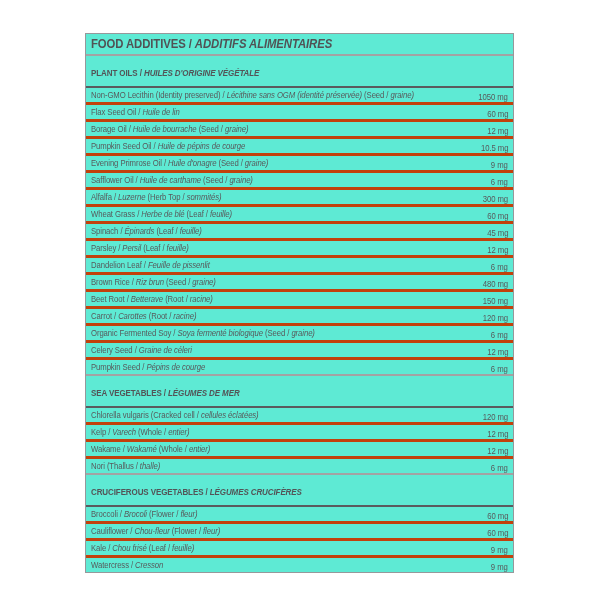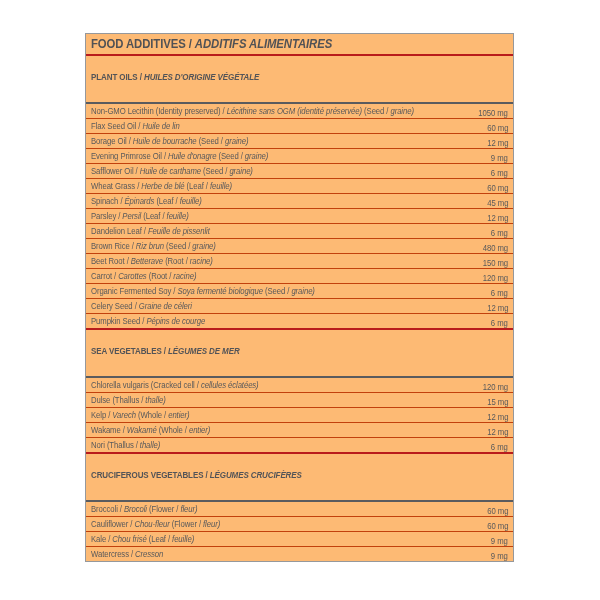--- a/index.html
+++ b/index.html
@@ -4,41 +4,41 @@
 <style>
   html,body{margin:0;padding:0;}
   body{
     width:600px;height:600px;background:#ffffff;
     font-family:"Liberation Sans", sans-serif;
     -webkit-font-smoothing:antialiased;
   }
   .canvas{position:relative;width:600px;height:600px;background:#ffffff;overflow:hidden;}
   .fa-table{
     position:absolute;left:85px;top:33px;width:429px;
-    border:1px solid #96989b;background:#fdba74;color:#58595b;
+    border:1px solid #96989b;background:#5eead4;color:#58595b;
     box-sizing:border-box;
   }
   .title-row{
     height:20px;display:flex;align-items:center;padding:0 5px;overflow:hidden;
   }
   .title-row .condense{
     font-size:12.6px;font-weight:700;letter-spacing:-0.1px;color:#515255;
   }
   .section-header{
-    height:14px;display:flex;align-items:flex-start;padding:16px 5px;
-    border-top:2px solid #b91c1c;border-bottom:2px solid #5a5b5e;
+    height:14px;display:flex;align-items:flex-end;padding:8px 5px;
+    border-top:2px solid #a3a3a3;border-bottom:2px solid #5a5b5e;
     overflow:hidden;
   }
   .section-header .condense{
     font-size:8.9px;font-weight:700;letter-spacing:-0.1px;color:#535457;
   }
   .data-row{
     height:14px;display:flex;align-items:flex-end;padding:0 5px;
   }
-  .data-row + .data-row{border-top:1px solid #c2410c;}
+  .data-row + .data-row{border-top:3px solid #c2410c;}
   .row-label{flex:1 1 auto;min-width:0;overflow:visible;}
   .condense{
     display:inline-block;transform:scaleX(0.9);transform-origin:left center;
     white-space:nowrap;font-size:8.6px;letter-spacing:-0.1px;
   }
   .amount{
     flex:0 0 auto;margin-left:4px;white-space:nowrap;
     display:inline-block;transform:scaleX(0.9);transform-origin:right center;
     font-size:8.6px;letter-spacing:-0.1px;color:#58595b;
   }
@@ -65,26 +65,34 @@
         </div>
         <div class="data-row">
           <span class="row-label"><span class="condense"><span class="f-r">Flax Seed Oil / </span><span class="f-i">Huile de lin</span></span></span>
           <span class="amount">60 mg</span>
         </div>
         <div class="data-row">
           <span class="row-label"><span class="condense"><span class="f-r">Borage Oil / </span><span class="f-i">Huile de bourrache</span><span class="f-r"> (Seed / </span><span class="f-i">graine)</span></span></span>
           <span class="amount">12 mg</span>
         </div>
         <div class="data-row">
+          <span class="row-label"><span class="condense"><span class="f-r">Pumpkin Seed Oil / </span><span class="f-i">Huile de pépins de courge</span></span></span>
+          <span class="amount">10.5 mg</span>
+        </div>
+        <div class="data-row">
           <span class="row-label"><span class="condense"><span class="f-r">Evening Primrose Oil / </span><span class="f-i">Huile d'onagre</span><span class="f-r"> (Seed / </span><span class="f-i">graine)</span></span></span>
           <span class="amount">9 mg</span>
         </div>
         <div class="data-row">
           <span class="row-label"><span class="condense"><span class="f-r">Safflower Oil / </span><span class="f-i">Huile de carthame</span><span class="f-r"> (Seed / </span><span class="f-i">graine)</span></span></span>
           <span class="amount">6 mg</span>
+        </div>
+        <div class="data-row">
+          <span class="row-label"><span class="condense"><span class="f-r">Alfalfa / </span><span class="f-i">Luzerne</span><span class="f-r"> (Herb Top / </span><span class="f-i">sommités)</span></span></span>
+          <span class="amount">300 mg</span>
         </div>
         <div class="data-row">
           <span class="row-label"><span class="condense"><span class="f-r">Wheat Grass / </span><span class="f-i">Herbe de blé</span><span class="f-r"> (Leaf / </span><span class="f-i">feuille)</span></span></span>
           <span class="amount">60 mg</span>
         </div>
         <div class="data-row">
           <span class="row-label"><span class="condense"><span class="f-r">Spinach / </span><span class="f-i">Épinards</span><span class="f-r"> (Leaf / </span><span class="f-i">feuille)</span></span></span>
           <span class="amount">45 mg</span>
         </div>
         <div class="data-row">
@@ -120,24 +128,20 @@
           <span class="amount">6 mg</span>
         </div>
         <div class="section-header">
           <span class="condense"><span class="f-b">SEA VEGETABLES / </span><span class="f-bi">LÉGUMES DE MER</span></span>
         </div>
         <div class="data-row">
           <span class="row-label"><span class="condense"><span class="f-r">Chlorella vulgaris (Cracked cell / </span><span class="f-i">cellules éclatées)</span></span></span>
           <span class="amount">120 mg</span>
         </div>
         <div class="data-row">
-          <span class="row-label"><span class="condense"><span class="f-r">Dulse (Thallus / </span><span class="f-i">thalle)</span></span></span>
-          <span class="amount">15 mg</span>
-        </div>
-        <div class="data-row">
           <span class="row-label"><span class="condense"><span class="f-r">Kelp / </span><span class="f-i">Varech</span><span class="f-r"> (Whole / </span><span class="f-i">entier)</span></span></span>
           <span class="amount">12 mg</span>
         </div>
         <div class="data-row">
           <span class="row-label"><span class="condense"><span class="f-r">Wakame / </span><span class="f-i">Wakamé</span><span class="f-r"> (Whole / </span><span class="f-i">entier)</span></span></span>
           <span class="amount">12 mg</span>
         </div>
         <div class="data-row">
           <span class="row-label"><span class="condense"><span class="f-r">Nori (Thallus / </span><span class="f-i">thalle)</span></span></span>
           <span class="amount">6 mg</span>

